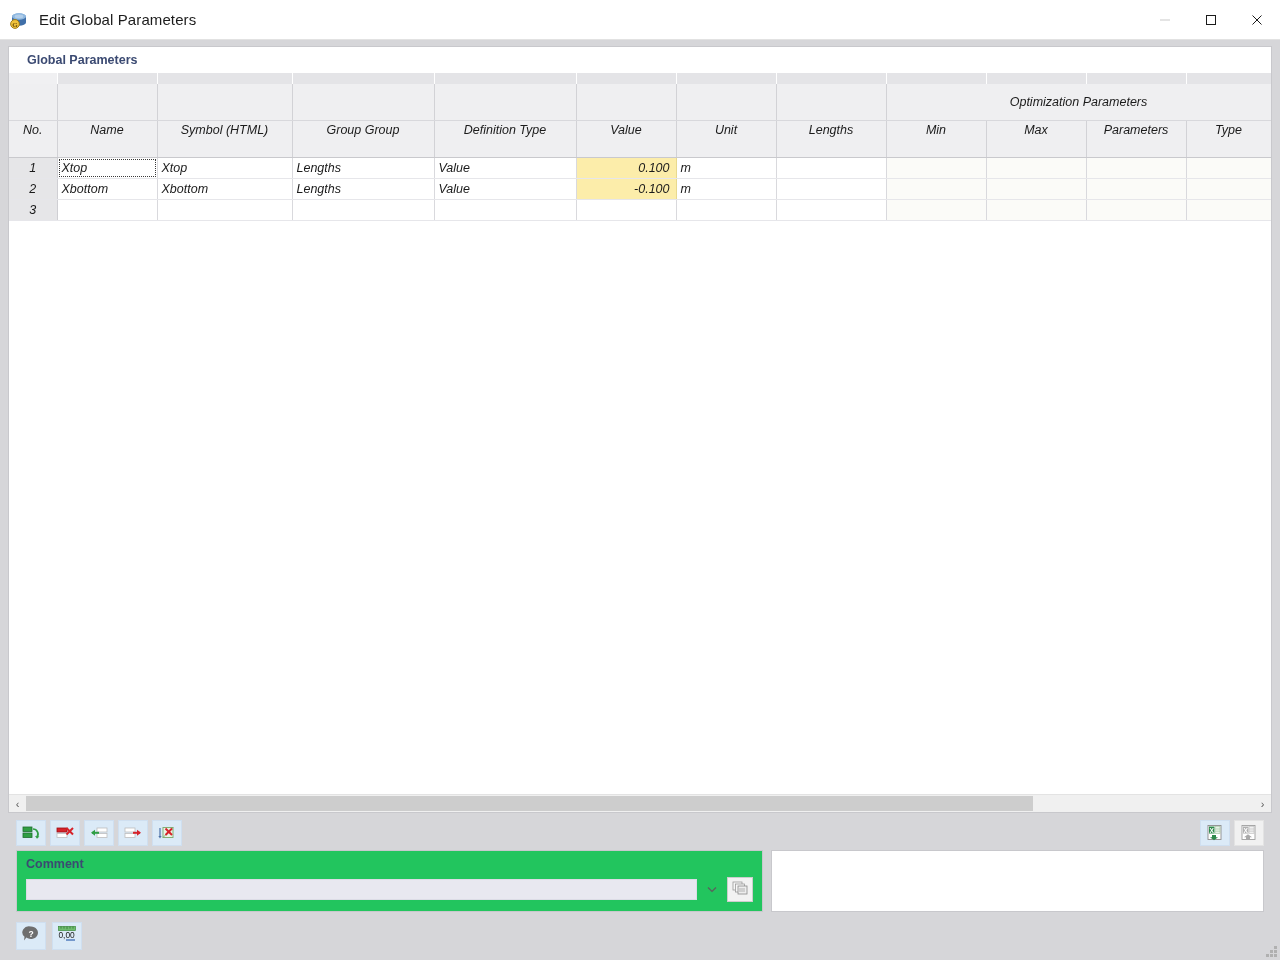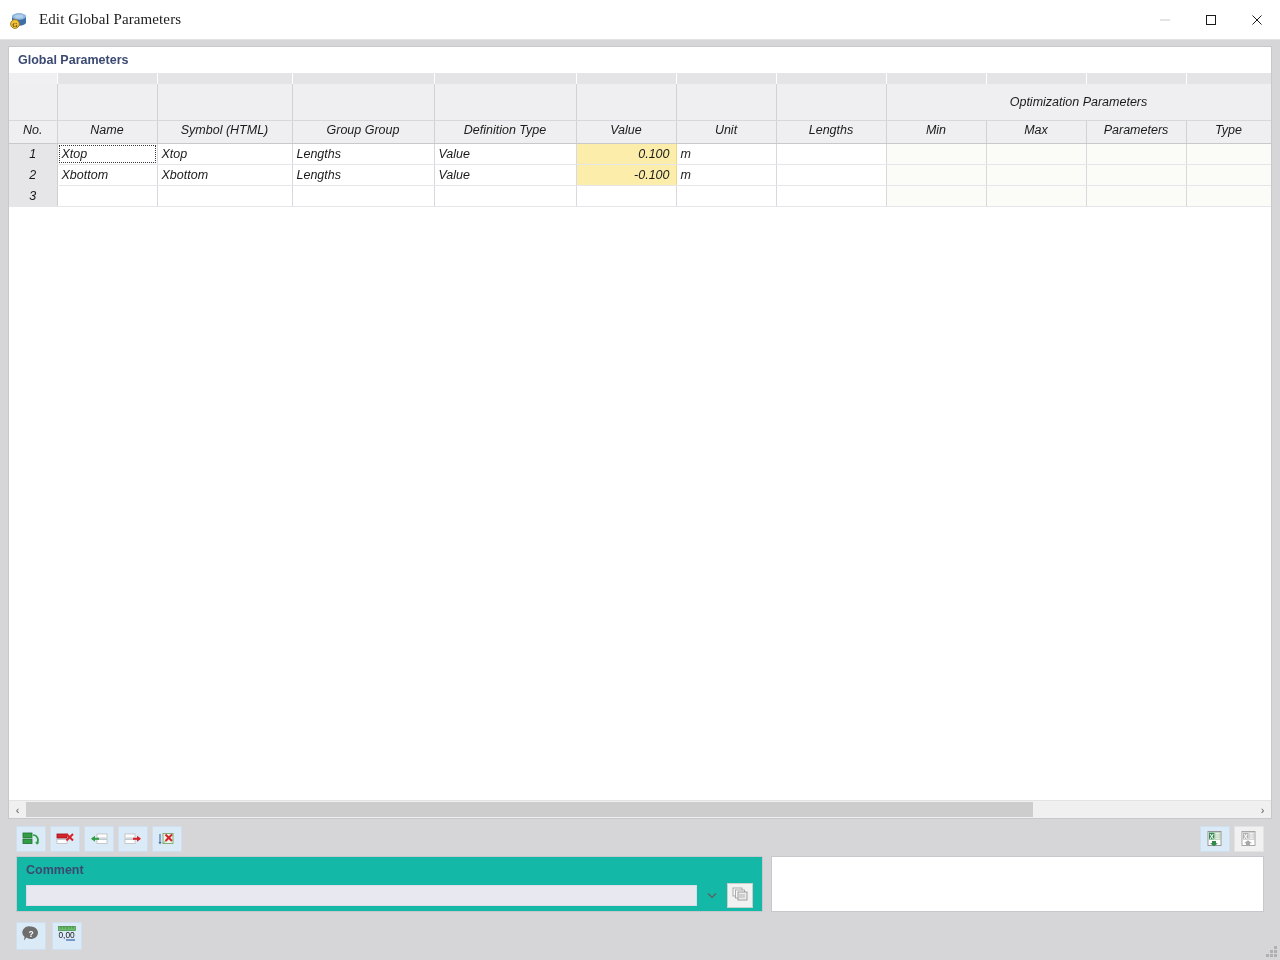--- a/index.html
+++ b/index.html
@@ -32,21 +32,20 @@
   .title-icon {
     width: 22px; height: 22px;
     margin-left: 8px; margin-right: 9px;
     position: relative;
     flex: 0 0 auto;
   }
   .title-text {
     font-size: 15px;
     color: #1c1c1c;
     letter-spacing: 0.1px;
-    font-family: Liberation Serif, serif;
   }
   .win-btns { margin-left: auto; display: flex; height: 39px; }
   .win-btn {
     width: 46px; height: 39px;
     display: flex; align-items: center; justify-content: center;
     cursor: default;
   }
   .win-btn svg { display: block; }
 
   
@@ -65,20 +64,21 @@
     flex-direction: column;
     flex: 1 1 auto;
     min-height: 0;
   }
   .panel-title {
     font-size: 12.5px;
     font-weight: bold;
     color: #3b4a72;
     padding: 6px 9px 5px 9px;
     flex: 0 0 auto;
+    margin-left: 9px;
   }
 
   
   .table-wrap {
     flex: 1 1 auto;
     overflow: hidden;
     position: relative;
     background: #ffffff;
     border-top: 1px solid #ffffff;
     min-height: 0;
@@ -129,21 +129,21 @@
     vertical-align: middle;
     border-bottom: 1px solid #d8d8dc;
   }
   thead th.blank-group {
     border-bottom: 1px solid #d8d8dc;
     background: #efeff1;
   }
   thead th.lbl {
     height: 18px;
     vertical-align: middle;
-    padding-bottom: 4px;
+    padding-bottom: 18px;
   }
 
   tbody td {
     height: 20px;
     border-right: 1px solid #d9d9dd;
     border-bottom: 1px solid #e6e6ea;
     padding: 0 4px;
     background: #ffffff;
     white-space: nowrap;
     overflow: hidden;
@@ -221,23 +221,23 @@
 
   
   .bottom-row {
     flex: 0 0 auto;
     display: flex;
     gap: 8px;
     padding: 0 8px;
   }
   .comment-panel {
     width: 747px;
-    background: #14b8a6;
+    background: #22c55e;
     border: 1px solid #c8c8cc;
-    padding: 6px 9px 3px 9px;
+    padding: 6px 9px 9px 9px;
     box-sizing: border-box;
   }
   .comment-title {
     font-size: 12.5px;
     font-weight: bold;
     color: #3b4a72;
     margin-bottom: 6px;
   }
   .comment-row { display: flex; align-items: center; gap: 6px; }
   .comment-input {

